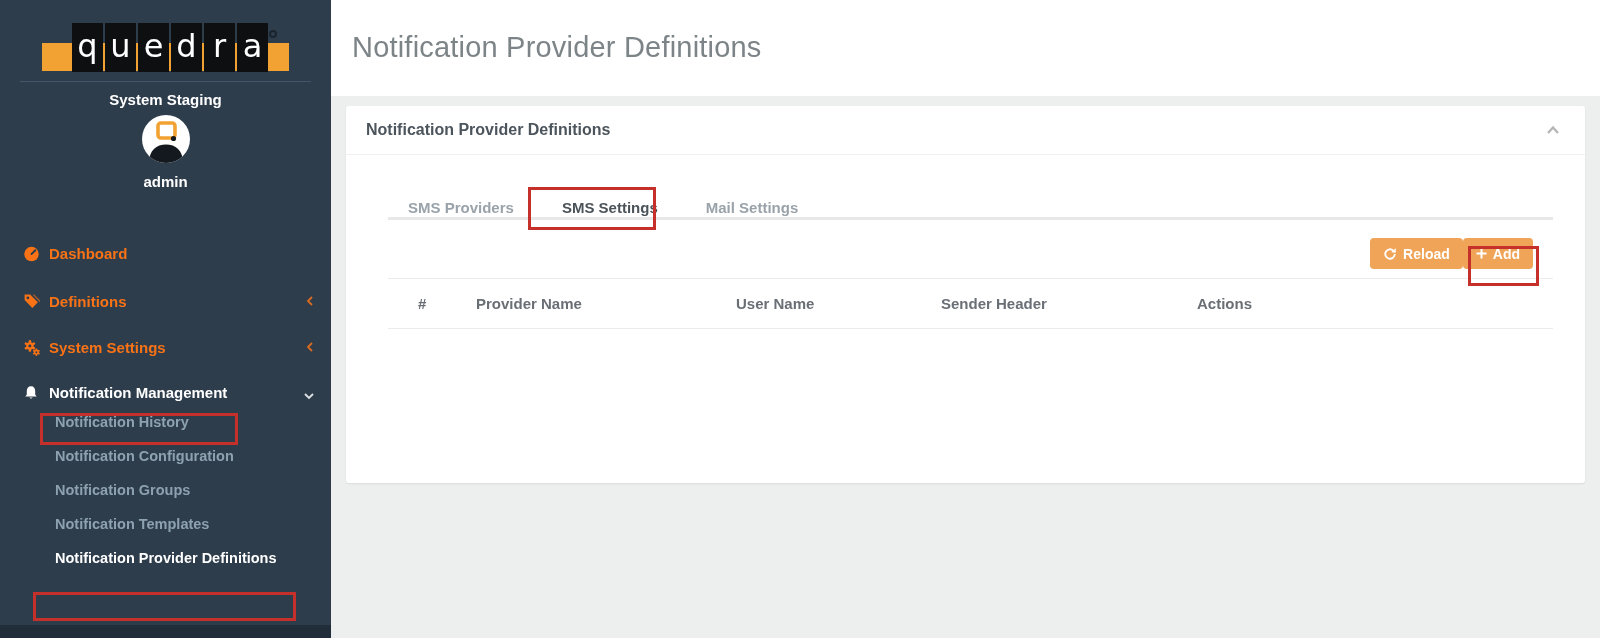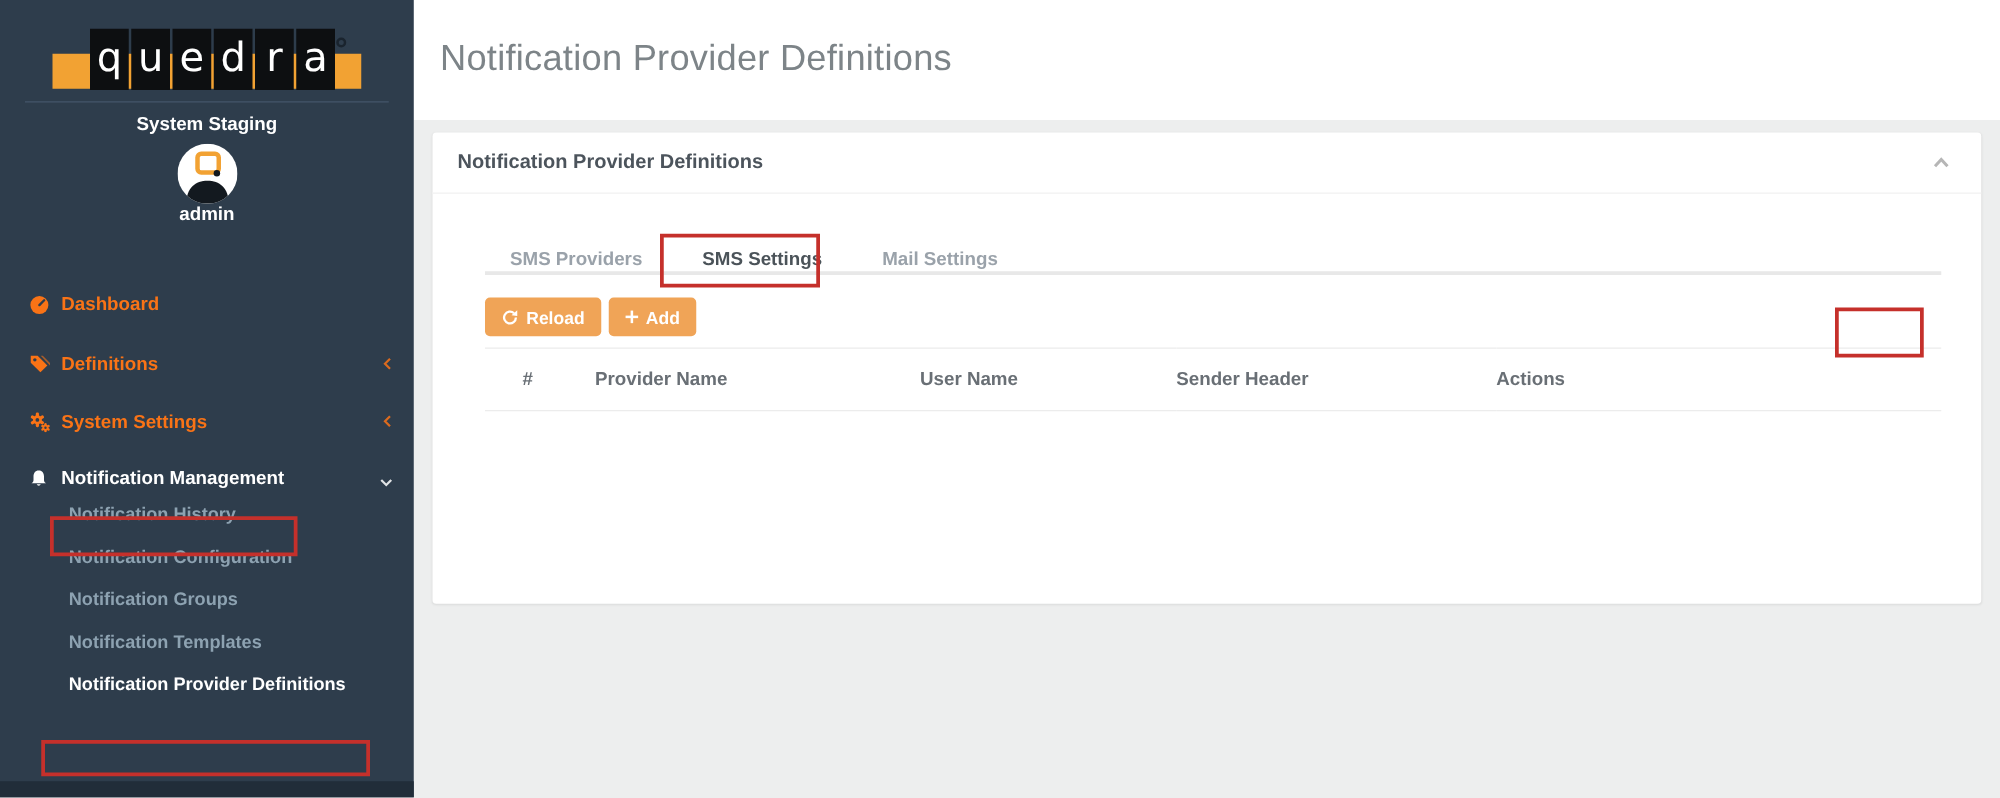--- a/index.html
+++ b/index.html
@@ -23,21 +23,21 @@
     width:31px; height:49px; background:#0d0f11; color:#fff;
     font-size:32px; line-height:46px; text-align:center;
     font-family:"DejaVu Sans", sans-serif;
   }
   .logo-reg { position:absolute; right:12px; top:7px; width:8px; height:8px;
     border:2px solid #1a242e; border-radius:50%; }
   .env-label { margin-top:13px; text-align:center; font-size:15px; color:#8296a6; }
   .sidebar-divider { margin:9px 20px 0 20px; border:0; border-top:1px solid #44566a; }
   .workspace { margin-top:9px; text-align:center; font-size:15px; font-weight:bold; color:#fff; }
   .avatar-wrap { margin:7px auto 0 auto; width:48px; height:48px; }
-  .user-name { text-align:center; font-size:15px; font-weight:bold; color:#fff; }
+  .user-name { margin-top:10px; text-align:center; font-size:15px; font-weight:bold; color:#fff; }
   .user-role { margin-top:3px; text-align:center; font-size:14px; color:#8ea2b0; cursor:pointer; }
   .user-role svg { margin-left:4px; }
 
   ul.menu { list-style:none; margin-top:39px; }
   ul.menu > li {
     display:flex; align-items:center; height:48px; padding:0 16px 0 22px;
     color:#f97316; font-size:15px; font-weight:600; cursor:pointer;
   }
   ul.menu > li.tight { height:44px; }
   ul.menu > li.notif { height:32px; color:#fff;align-items:flex-end; }
@@ -77,21 +77,21 @@
   ul.tabs {
     list-style:none; display:flex; margin-top:43px; padding-left:20px;
     border-bottom:3px solid #e8e8e8;
   }
   ul.tabs > li {
     margin-right:48px; font-size:15px; font-weight:600;
     color:#9aa2aa; cursor:pointer; line-height:19px;
   }
   ul.tabs > li.active { color:#4b5359; }
 
-  .toolbar { margin-top:18px; display:flex; gap:6px; margin-right:20px; }
+  .toolbar { margin-top:18px; display:flex; justify-content:flex-end; margin-right:20px; }
   .btn {
     height:31px; display:inline-flex; align-items:center; padding:0 13px;
     background:#f0a457; color:#fff; font-size:14px; font-weight:600;
     border:none; border-radius:4px; cursor:pointer; font-family:"Liberation Sans", sans-serif;
   }
   .btn svg { margin-right:6px; }
 
   table.data-table { width:100%; margin-top:9px; border-collapse:collapse; border-top:1px solid #ececec; }
   table.data-table th {
     text-align:left; padding:16px 0; border-bottom:1px solid #ececec;

